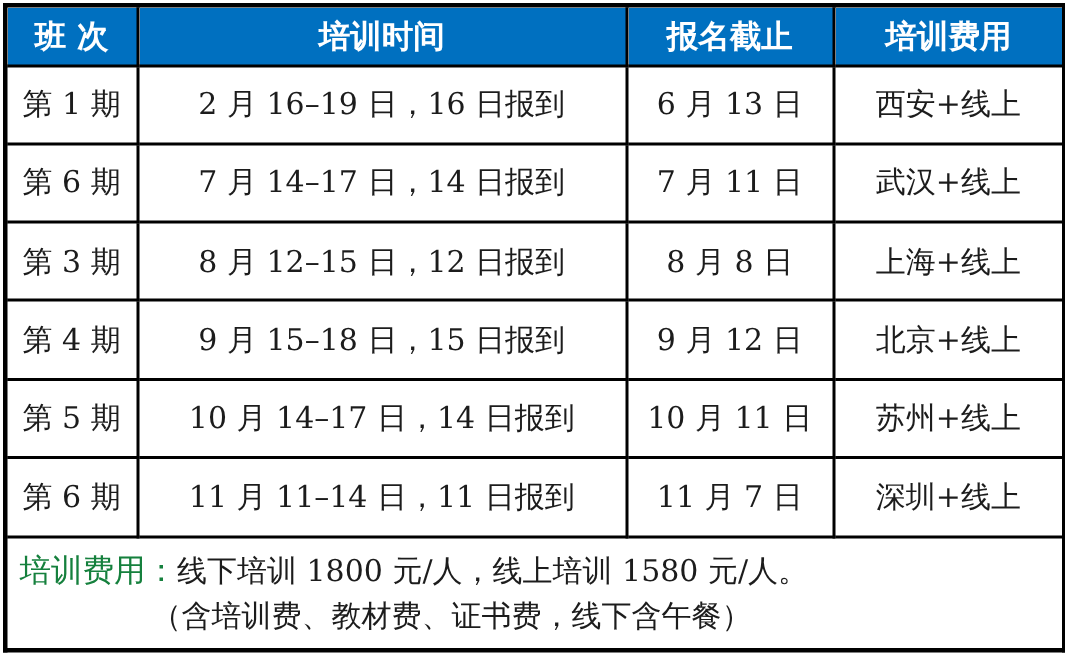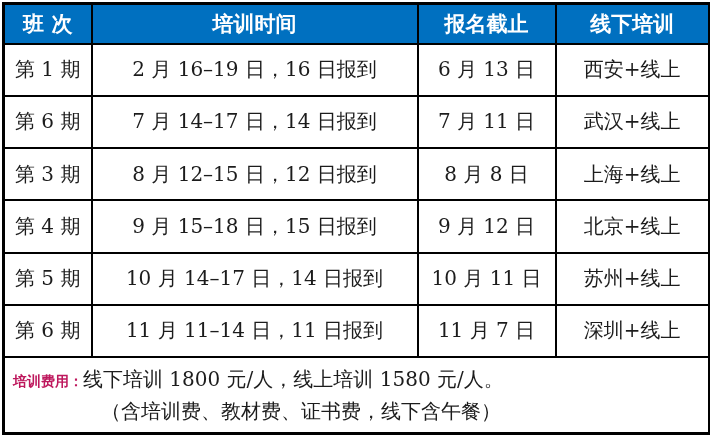--- a/index.html
+++ b/index.html
@@ -56,23 +56,23 @@
     white-space: normal;
     padding: 6px 8px;
   }
   .fee-line1 {
     display: flex;
     align-items: baseline;
     line-height: 30px;
   }
   .fee-label {
     font-family: "DejaVu Sans", sans-serif;
-    font-weight: bold;
-    font-size: 14px;
-    color: #be185d;
+    font-weight: normal;
+    font-size: 21px;
+    color: #15803d;
   }
   .fee-text { font-size: 20px; }
   .fee-line2 {
     padding-left: 88px;
     line-height: 30px;
     font-size: 20px;
   }
 </style>
 </head>
 <body>
@@ -83,21 +83,21 @@
       <col style="width: 88px">
       <col style="width: 326px">
       <col style="width: 138px">
       <col style="width: 154px">
     </colgroup>
     <thead>
       <tr>
         <th>班 次</th>
         <th>培训时间</th>
         <th>报名截止</th>
-        <th>线下培训</th>
+        <th>培训费用</th>
       </tr>
     </thead>
     <tbody>
       <tr>
         <td>第 1 期</td>
         <td>2 月 16–19 日，16 日报到</td>
         <td>6 月 13 日</td>
         <td>西安+线上</td>
       </tr>
       <tr>

